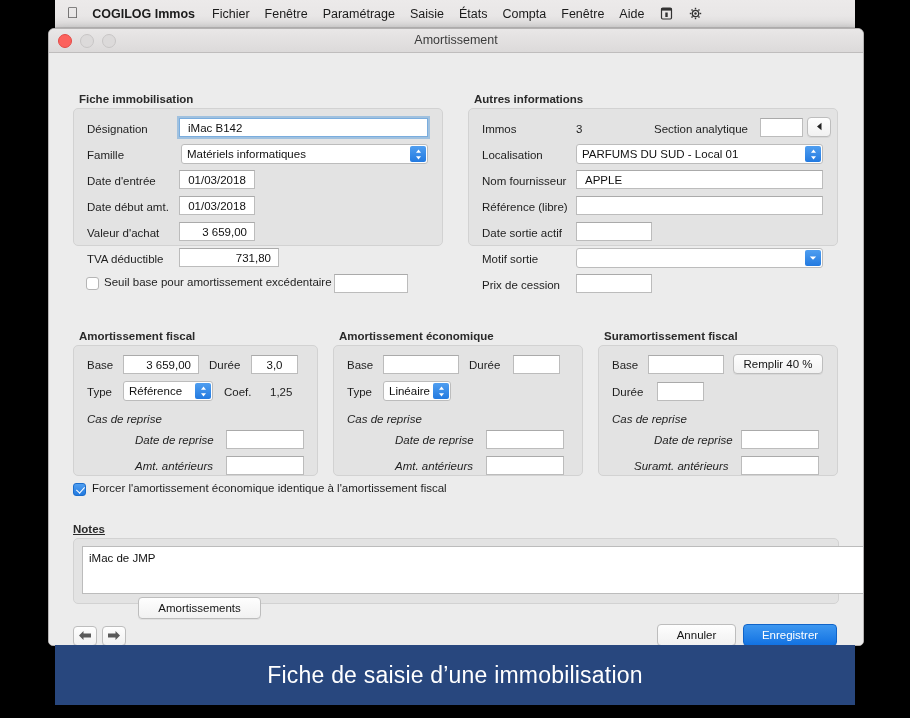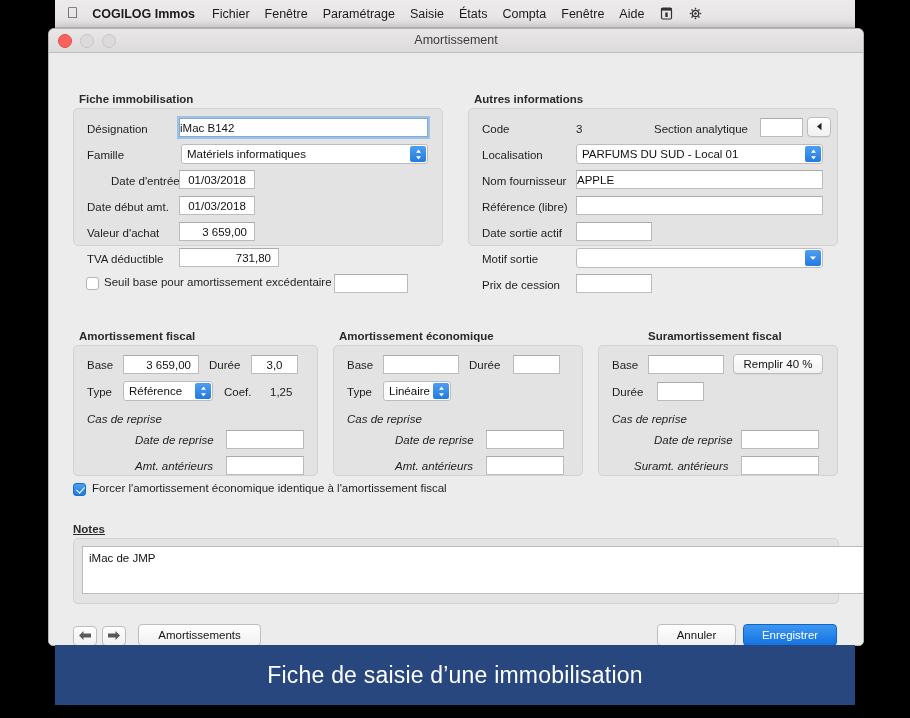--- a/index.html
+++ b/index.html
@@ -84,21 +84,21 @@
   .val{
     position:absolute;font-size:11.5px;color:#1e1e1e;white-space:nowrap;
   }
   .tf{
     position:absolute;background:#fff;
     border:1px solid #bcbcbc;
     border-top-color:#aaa;
     box-sizing:border-box;
     font-size:11.5px;color:#111;
     display:flex;align-items:center;
-    padding:0 0;
+    padding:0 8px;
     height:19px;
   }
   .tf.num{justify-content:flex-end;padding-right:7px;}
   .tf.ctr{justify-content:center;}
   .tf.focus{
     border:1px solid #7aadde;
     box-shadow:0 0 0 2px rgba(106,166,221,.55);
   }
 
   
@@ -238,40 +238,40 @@
     <div class="popup" style="left:132px;top:91px;width:247px;">
       <span>Matériels informatiques</span>
       <span class="arrowbox">
         <svg class="chev-updown" viewBox="0 0 7 11">
             <path d="M3.5 0.6 L6 3.8 L1 3.8 Z" fill="#fff"></path>
             <path d="M3.5 10.4 L1 7.2 L6 7.2 Z" fill="#fff"></path>
           </svg>
       </span>
     </div>
 
-    <div class="lbl" style="left:38px;top:122px;margin-left:24px;">Date d'entrée</div>
+    <div class="lbl" style="left:38px;top:122px;">Date d'entrée</div>
     <div class="tf ctr" style="left:130px;top:117px;width:76px;">01/03/2018</div>
 
     <div class="lbl" style="left:38px;top:148px;">Date début amt.</div>
     <div class="tf ctr" style="left:130px;top:143px;width:76px;">01/03/2018</div>
 
     <div class="lbl" style="left:38px;top:174px;">Valeur d'achat</div>
     <div class="tf num" style="left:130px;top:169px;width:76px;">3 659,00</div>
 
     <div class="lbl" style="left:38px;top:200px;">TVA déductible</div>
     <div class="tf num" style="left:130px;top:195px;width:100px;">731,80</div>
 
     <div class="cb" style="left:37px;top:224px;"></div>
     <div class="lbl" style="left:55px;top:223px;">Seuil base pour amortissement excédentaire</div>
     <div class="tf" style="left:285px;top:221px;width:74px;"></div>
 
     <div class="grp-title" style="left:425px;top:40px;">Autres informations</div>
     <div class="grp-box" style="left:419px;top:55px;width:368px;height:136px;"></div>
 
-    <div class="lbl" style="left:433px;top:70px;">Code</div>
+    <div class="lbl" style="left:433px;top:70px;">Immos</div>
     <div class="val" style="left:527px;top:70px;">3</div>
     <div class="lbl" style="left:605px;top:70px;">Section analytique</div>
     <div class="tf" style="left:711px;top:65px;width:43px;"></div>
     <div class="btn sq" style="left:758px;top:64px;">
       <span>
         <svg width="7" height="9" viewBox="0 0 7 9">
             <path d="M5.5 0.8 L1 4.5 L5.5 8.2 Z" fill="#222"></path>
           </svg>
       </span>
     </div>
@@ -354,21 +354,21 @@
           </svg>
       </span>
     </div>
 
     <div class="lbl ital" style="left:298px;top:360px;">Cas de reprise</div>
     <div class="lbl ital" style="left:346px;top:381px;">Date de reprise</div>
     <div class="tf" style="left:437px;top:377px;width:78px;"></div>
     <div class="lbl ital" style="left:346px;top:407px;">Amt. antérieurs</div>
     <div class="tf" style="left:437px;top:403px;width:78px;"></div>
 
-    <div class="grp-title" style="left:555px;top:277px;margin-left:44px;">Suramortissement fiscal</div>
+    <div class="grp-title" style="left:555px;top:277px;">Suramortissement fiscal</div>
     <div class="grp-box" style="left:549px;top:292px;width:238px;height:129px;"></div>
 
     <div class="lbl" style="left:563px;top:306px;">Base</div>
     <div class="tf num" style="left:599px;top:302px;width:76px;"></div>
     <div class="btn" style="left:684px;top:301px;width:90px;height:20px;">Remplir 40 %</div>
 
     <div class="lbl" style="left:563px;top:333px;">Durée</div>
     <div class="tf" style="left:608px;top:329px;width:47px;"></div>
 
     <div class="lbl ital" style="left:563px;top:360px;">Cas de reprise</div>
@@ -391,21 +391,21 @@
           </svg>
       </span>
     </div>
     <div class="btn sq" style="left:53px;top:573px;">
       <span class="navarrow">
         <svg width="14" height="11" viewBox="0 0 14 11">
             <path d="M8.5 1 L13 5.5 L8.5 10 L8.5 7.6 L1 7.6 L1 3.4 L8.5 3.4 Z" fill="#5a5a5a"></path>
           </svg>
       </span>
     </div>
-    <div class="btn" style="left:89px;top:571px;width:123px;height:22px;">Amortissements</div>
+    <div class="btn" style="left:89px;top:544px;width:123px;height:22px;">Amortissements</div>
 
     <div class="btn" style="left:608px;top:571px;width:79px;height:22px;">Annuler</div>
     <div class="btn primary" style="left:694px;top:571px;width:94px;height:22px;">Enregistrer</div>
 
   </div>
 </div>
 
 <div class="caption">
   <span>Fiche de saisie d’une immobilisation</span>
 </div>

